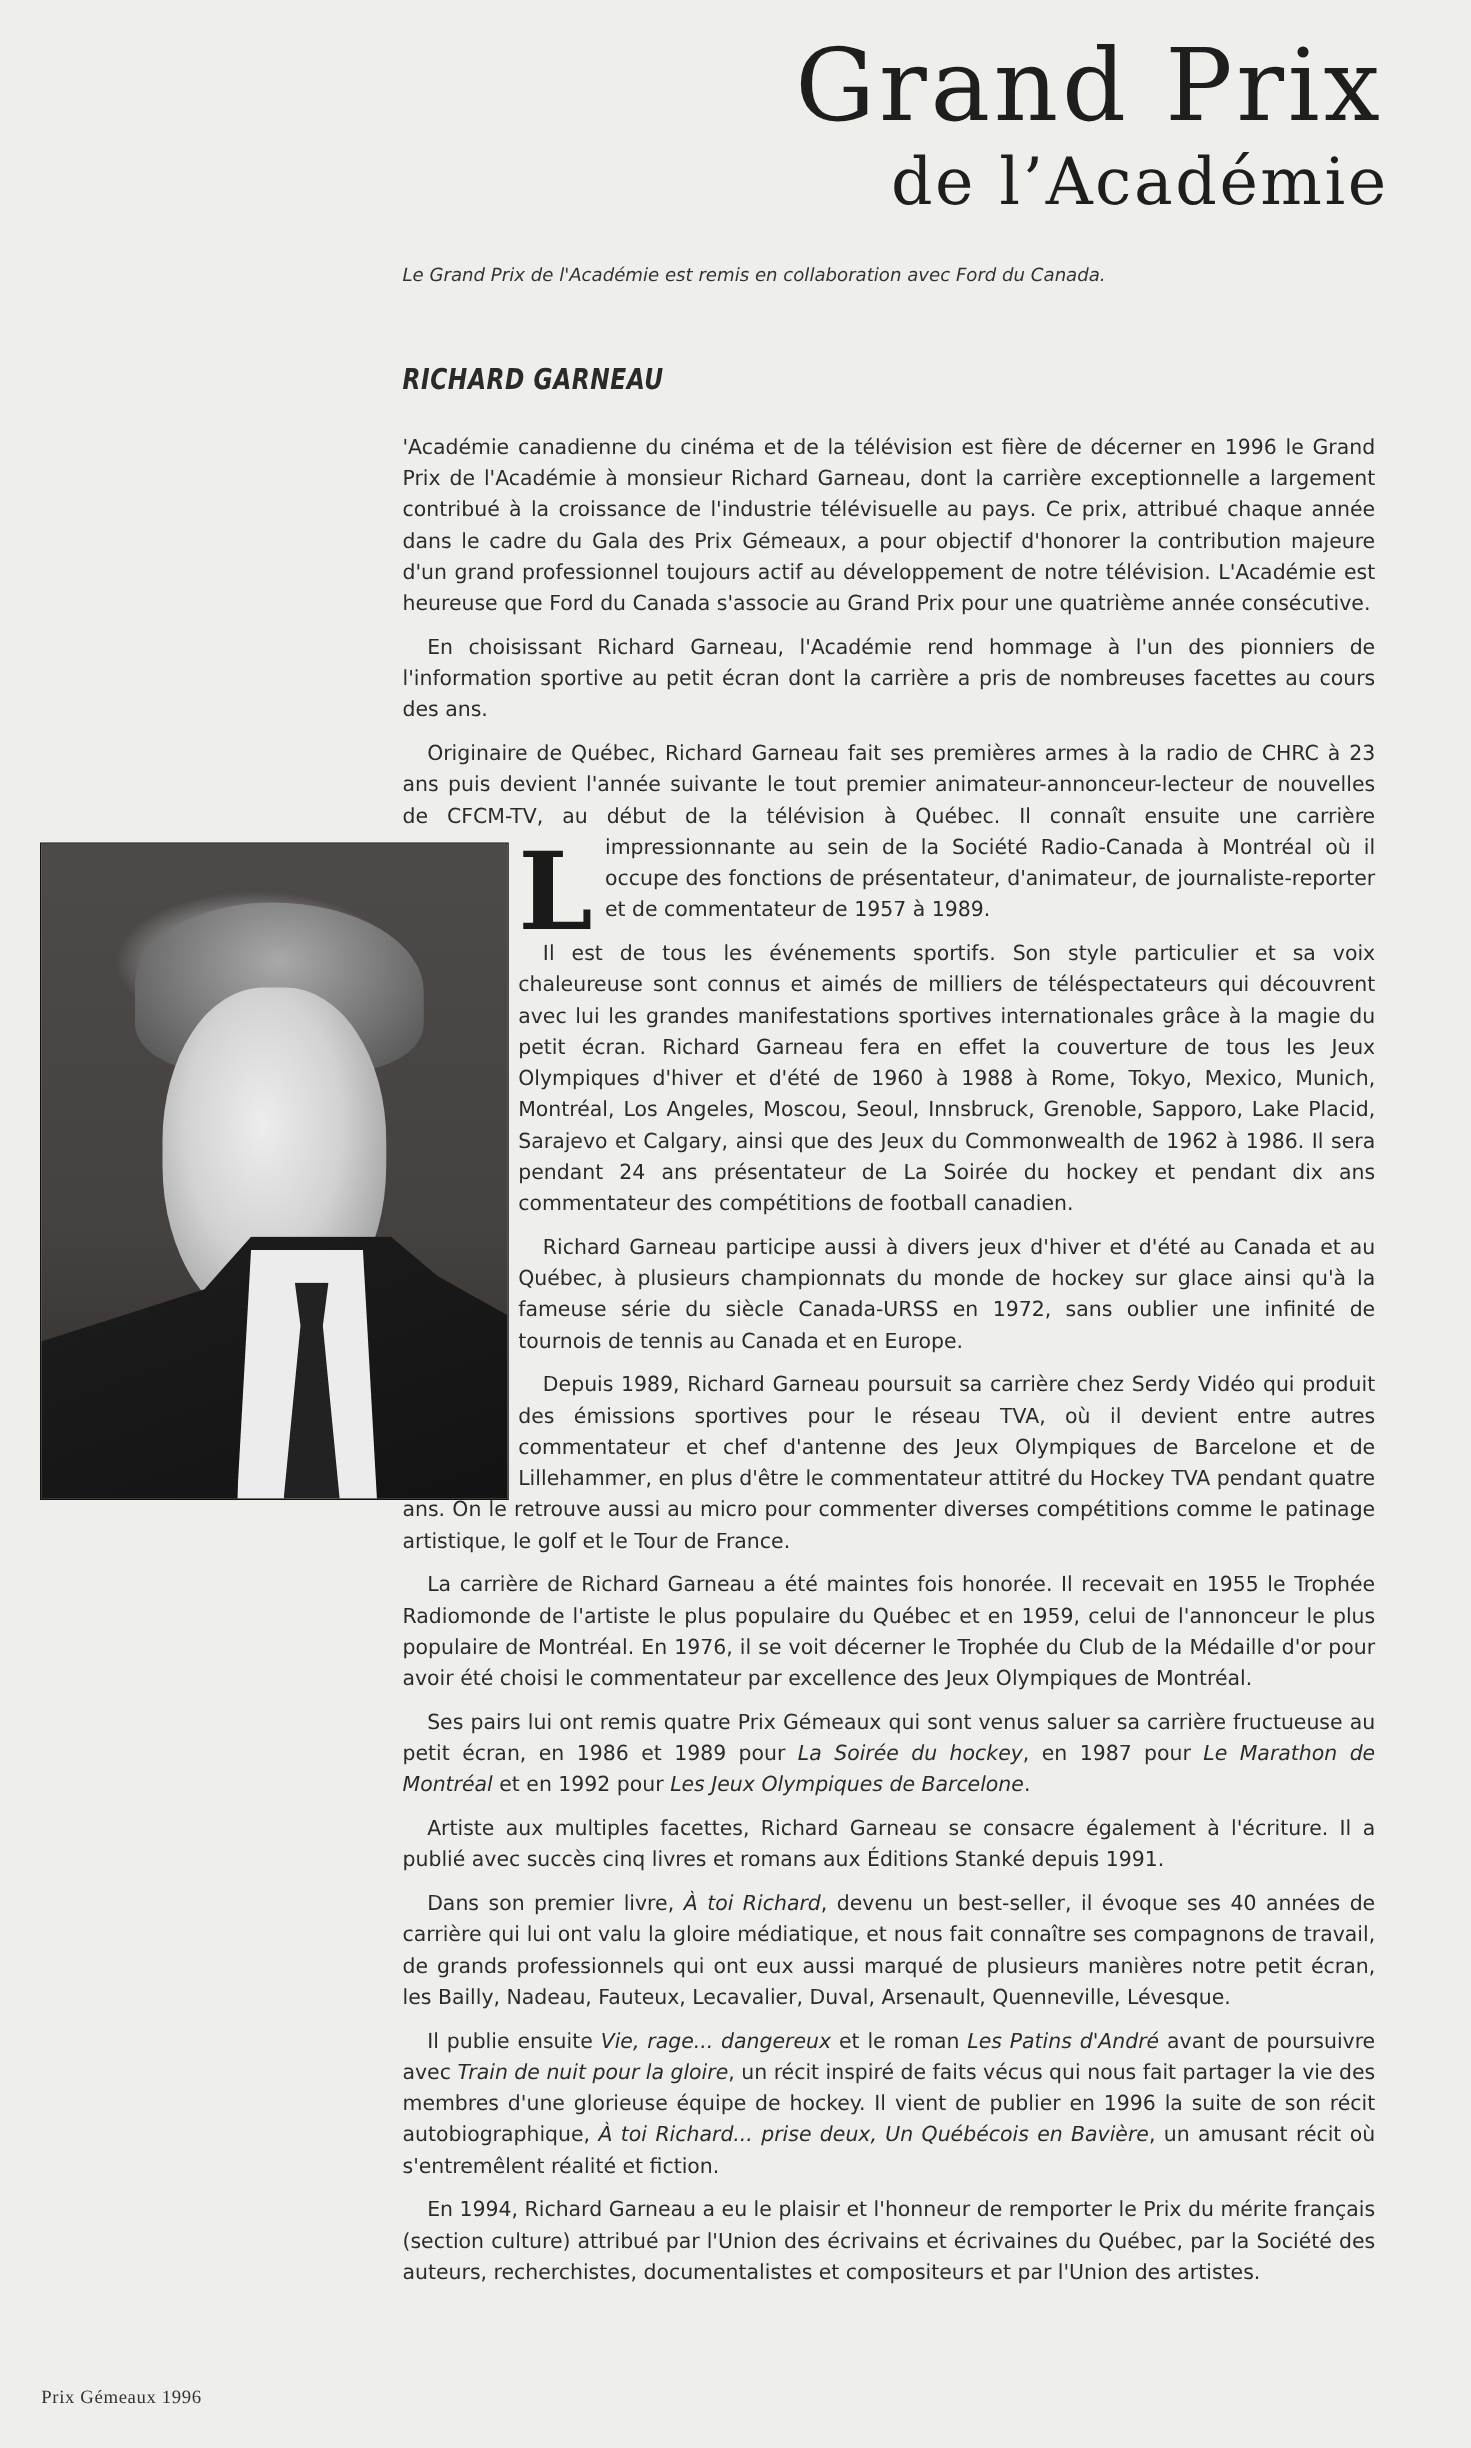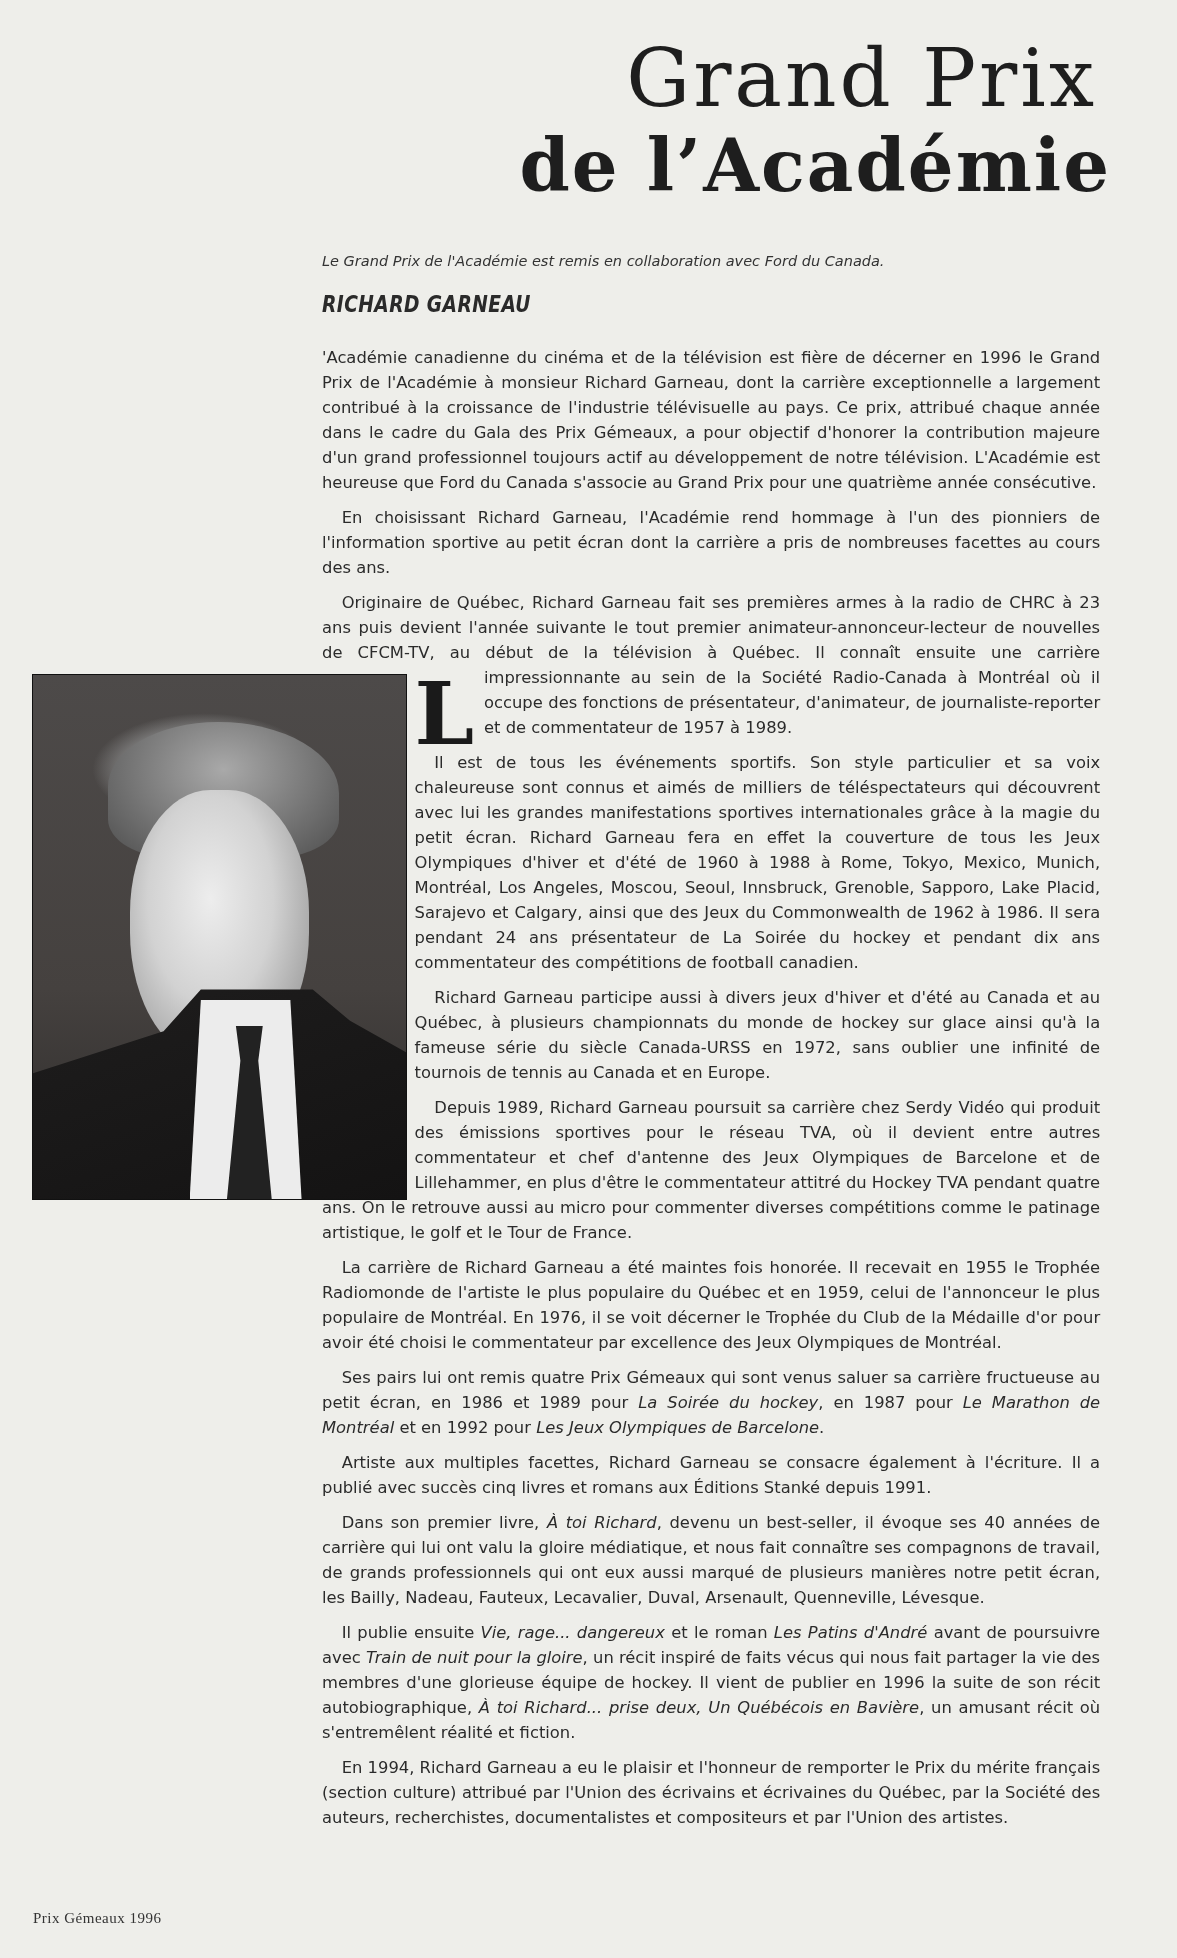--- a/index.html
+++ b/index.html
@@ -7,27 +7,26 @@
     width: 1177px; height: 1958px; position: relative; overflow: hidden;
     background: #eeeeea;
     color: #2a2a2a;
     font-family: "Liberation Sans", "DejaVu Sans", sans-serif;
   }
   .title-block {
     position: absolute; right: 66px; top: 22px; text-align: right;
     font-family: "DejaVu Serif", "Liberation Serif", serif;
     color: #1e1e1e;
   }
-  .title-line1 { font-size: 80px; line-height: 86px; letter-spacing: 3px; font-weight: normal; margin: 14px; }
-  .title-line2 { font-size: 72px; line-height: 60px; letter-spacing: 2px; font-weight: bold; margin: 0; }
+  .title-line1 { font-size: 80px; line-height: 86px; letter-spacing: 3px; font-weight: normal; margin: 4px; }
+  .title-line2 { font-size: 52px; line-height: 60px; letter-spacing: 2px; font-weight: normal; margin: 0; }
   .sponsor-note {
     position: absolute; left: 322px; top: 213px;
     font-style: italic; font-size: 14.5px; color: #333;
     font-family: "DejaVu Sans", sans-serif;
-    margin-top: 40px;
   }
   .laureate-name {
     position: absolute; left: 322px; top: 291px;
     font-style: italic; font-weight: bold; font-size: 23px; color: #2a2a2a;
     letter-spacing: 0.5px; margin: 0;
     font-family: "DejaVu Sans Condensed", "DejaVu Sans", sans-serif;
     transform: scaleX(0.9); transform-origin: left;
   }
   .article {
     position: absolute; left: 322px; top: 345px; width: 790px;

